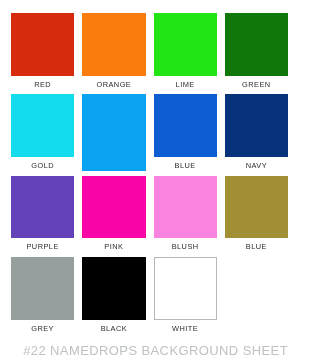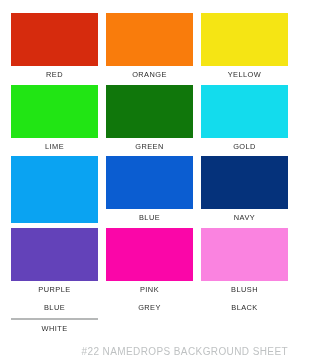--- a/index.html
+++ b/index.html
@@ -15,21 +15,21 @@
   }
   #sheet {
     position: relative;
     width: 299px;
     height: 364px;
     box-sizing: border-box;
     padding: 13px 11px 0 11px;
   }
   #swatch-grid {
     display: grid;
-    grid-template-columns: repeat(3, 1fr);
+    grid-template-columns: repeat(4, 1fr);
     grid-template-rows: repeat(4, 1fr);
     column-gap: 8px;
     row-gap: 5px;
     width: 277px;
     height: 320px;
   }
   .swatch-cell {
     display: flex;
     flex-direction: column;
     align-items: stretch;
@@ -51,44 +51,40 @@
     color: #2b2b2b;
     line-height: 1;
     padding-top: 5px;
     padding-bottom: 1px;
     white-space: nowrap;
   }
   #footer-caption {
     position: absolute;
     right: 11px;
     bottom: 7px;
-    font-size: 10px;
+    font-size: 13px;
     letter-spacing: 0.4px;
     color: #bfc2c3;
     line-height: 1;
     white-space: nowrap;
   }
 </style>
 </head>
 <body>
 
 <div id="sheet">
 
   <div id="swatch-grid">
       <div class="swatch-cell">
         <div class="swatch-chip" style="background-color: rgb(214, 43, 13);"></div>
         <div class="swatch-label">RED</div>
       </div>
       <div class="swatch-cell">
         <div class="swatch-chip" style="background-color: rgb(249, 124, 12);"></div>
         <div class="swatch-label">ORANGE</div>
-      </div>
-      <div class="swatch-cell">
-        <div class="swatch-chip" style="background-color: rgb(245, 229, 20);"></div>
-        <div class="swatch-label">YELLOW</div>
       </div>
       <div class="swatch-cell">
         <div class="swatch-chip" style="background-color: rgb(33, 229, 20);"></div>
         <div class="swatch-label">LIME</div>
       </div>
       <div class="swatch-cell">
         <div class="swatch-chip" style="background-color: rgb(16, 119, 11);"></div>
         <div class="swatch-label">GREEN</div>
       </div>
       <div class="swatch-cell">

